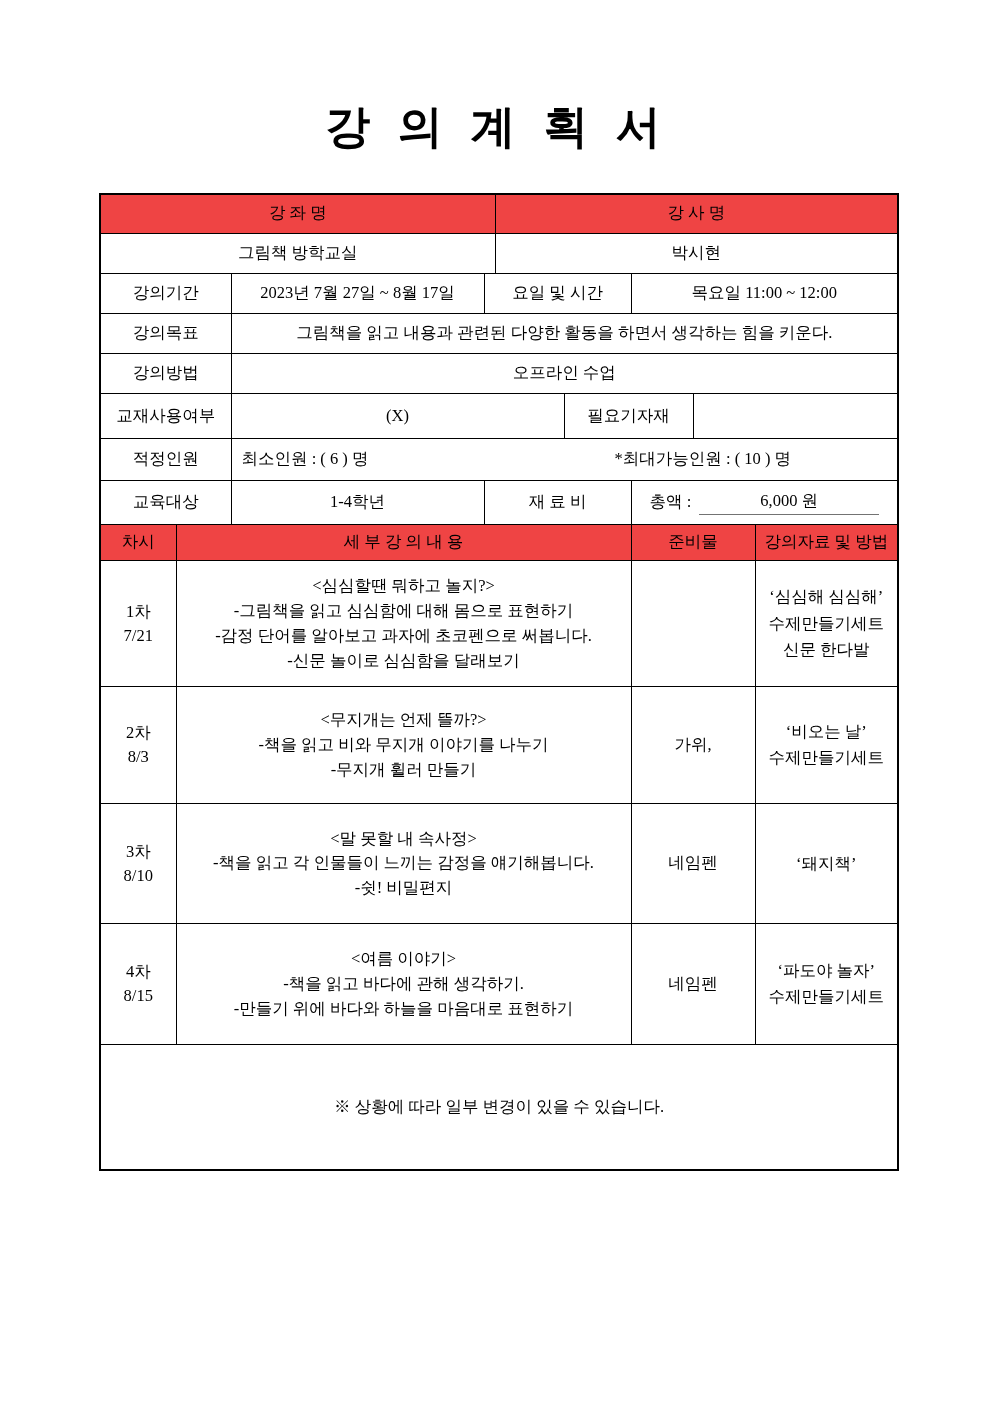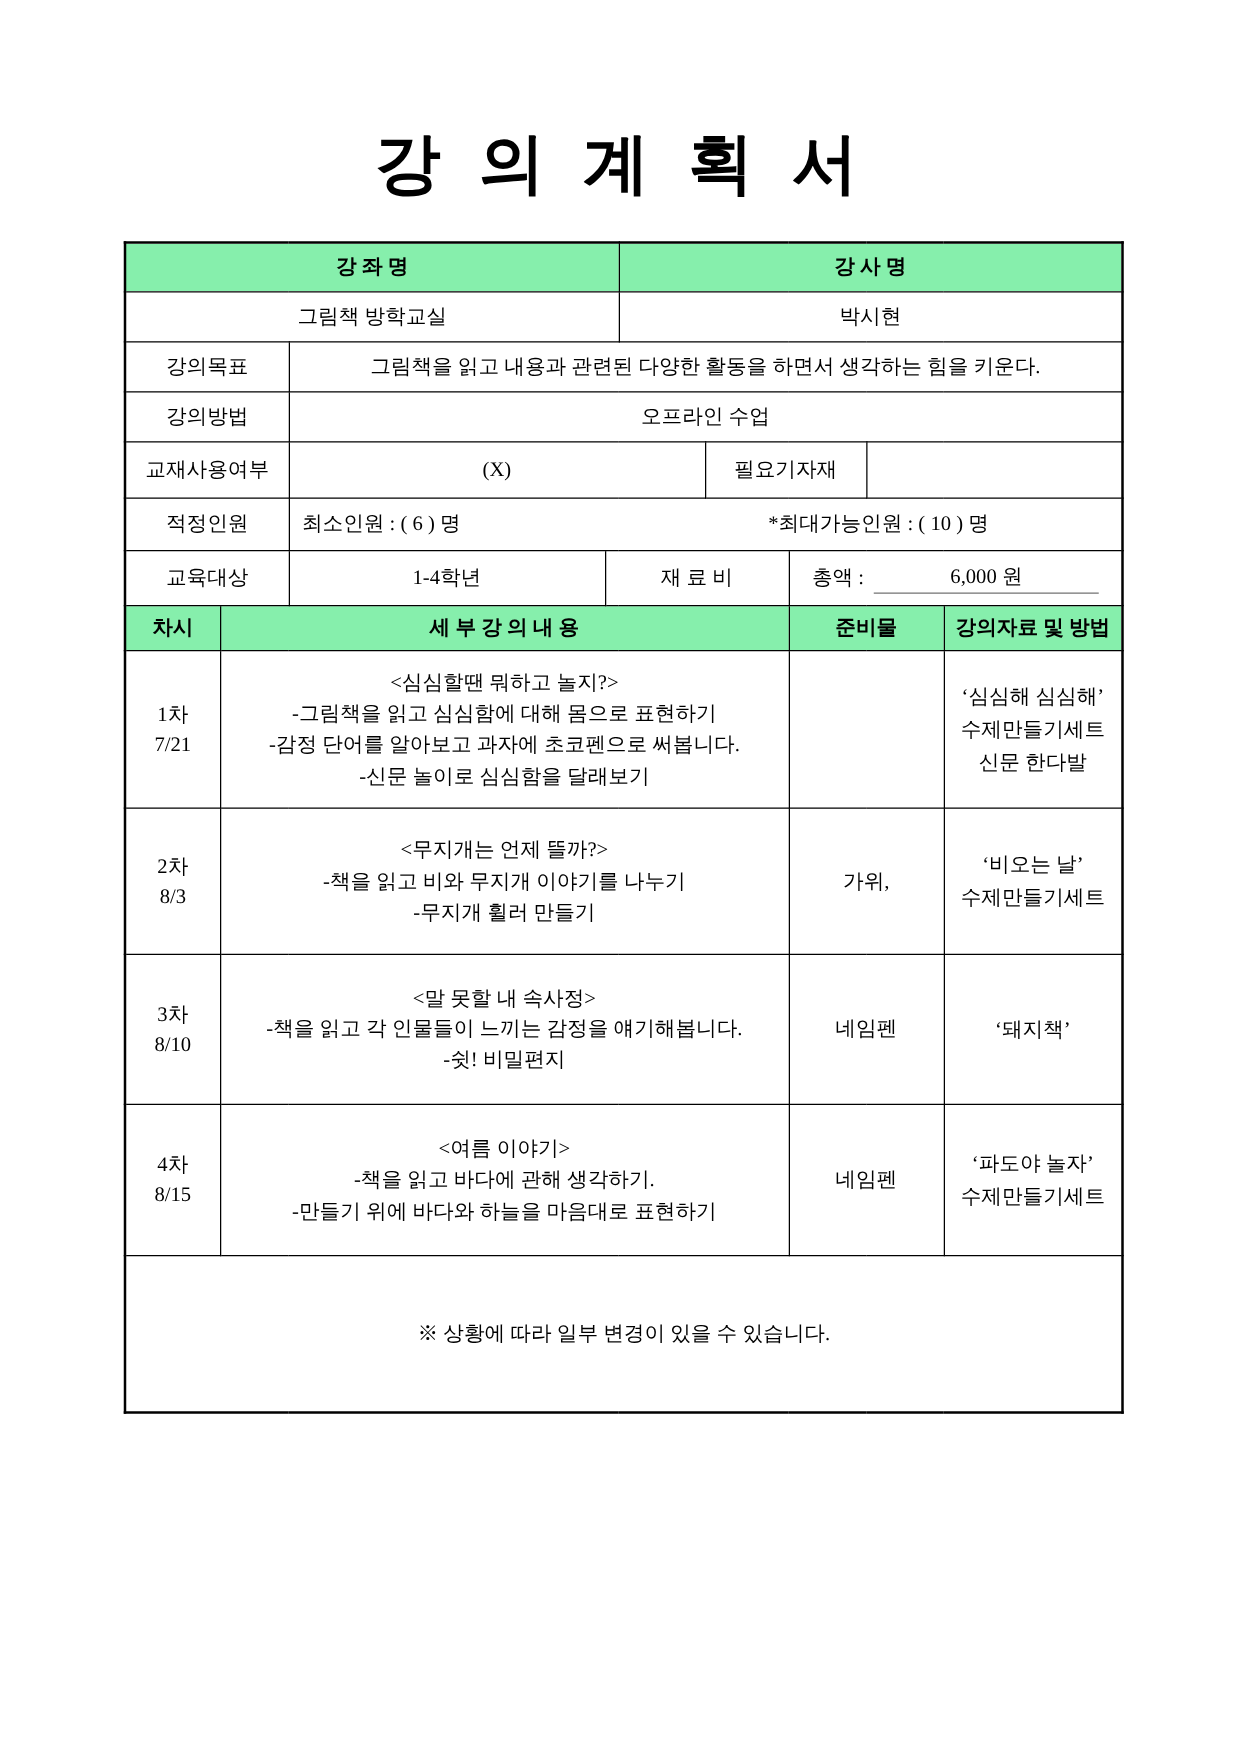--- a/index.html
+++ b/index.html
@@ -9,38 +9,38 @@
     background:#ffffff;
     font-family:"Liberation Serif","DejaVu Serif",serif;
     color:#000000;
     overflow:hidden;
   }
   .doc-title {
     position:absolute;
     top:100px; left:0; right:0;
     text-align:center;
     font-family:"DejaVu Sans","Liberation Sans",sans-serif;
-    font-size:53px;
+    font-size:45px;
     font-weight:900;
     letter-spacing:6px;
     line-height:1.2;
     white-space:pre;
   }
   table.plan {
     position:absolute;
     left:99px; top:193px;
     width:798px;
     border-collapse:collapse;
     table-layout:fixed;
     font-size:16.5px;
     line-height:1.5;
   }
   table.plan { border:2px solid #000; }
   table.plan td { border:1px solid #000; padding:2px 4px; vertical-align:middle; text-align:center; overflow:hidden; }
-  td.gray { background:#86efac; font-weight:bold; }
+  td.gray { background:#ef4444; font-weight:normal; }
   td.left { text-align:left; }
   .two-part { display:flex; justify-content:space-between; align-items:flex-start; padding:0 6px; }
   .two-part .right-part { margin-right:96px; }
   .fee-wrap { display:flex; align-items:flex-end; padding:0 10px 2px 14px;justify-content:flex-end; }
   .fee-underline { flex:1; border-bottom:1px solid #737373; text-align:center; margin-left:8px; margin-right:4px; }
   .c-session { line-height:1.45; }
   .c-content { text-align:left; padding-left:6px; }
   .c-resources { line-height:1.6; }
   .note-cell { vertical-align:top; text-align:left; padding:10px 10px; }
 </style>
@@ -67,20 +67,26 @@
     <tbody>
       <tr style="height:39px">
         <td colspan="4" class="gray">강 좌 명</td>
         <td colspan="5" class="gray">강 사 명</td>
       </tr>
       <tr style="height:40px">
         <td colspan="4">그림책 방학교실</td>
         <td colspan="5">박시현</td>
       </tr>
       <tr style="height:40px">
+        <td colspan="2">강의기간</td>
+        <td colspan="1">2023년 7월 27일 ~ 8월 17일</td>
+        <td colspan="3">요일 및 시간</td>
+        <td colspan="3">목요일 11:00 ~ 12:00</td>
+      </tr>
+      <tr style="height:40px">
         <td colspan="2">강의목표</td>
         <td colspan="7" class="left">그림책을 읽고 내용과 관련된 다양한 활동을 하면서 생각하는 힘을 키운다.</td>
       </tr>
       <tr style="height:40px">
         <td colspan="2">강의방법</td>
         <td colspan="7">오프라인 수업</td>
       </tr>
       <tr style="height:41px">
         <td colspan="2" style="padding:10px 0">교재사용여부</td>
         <td colspan="3">(X)</td>

